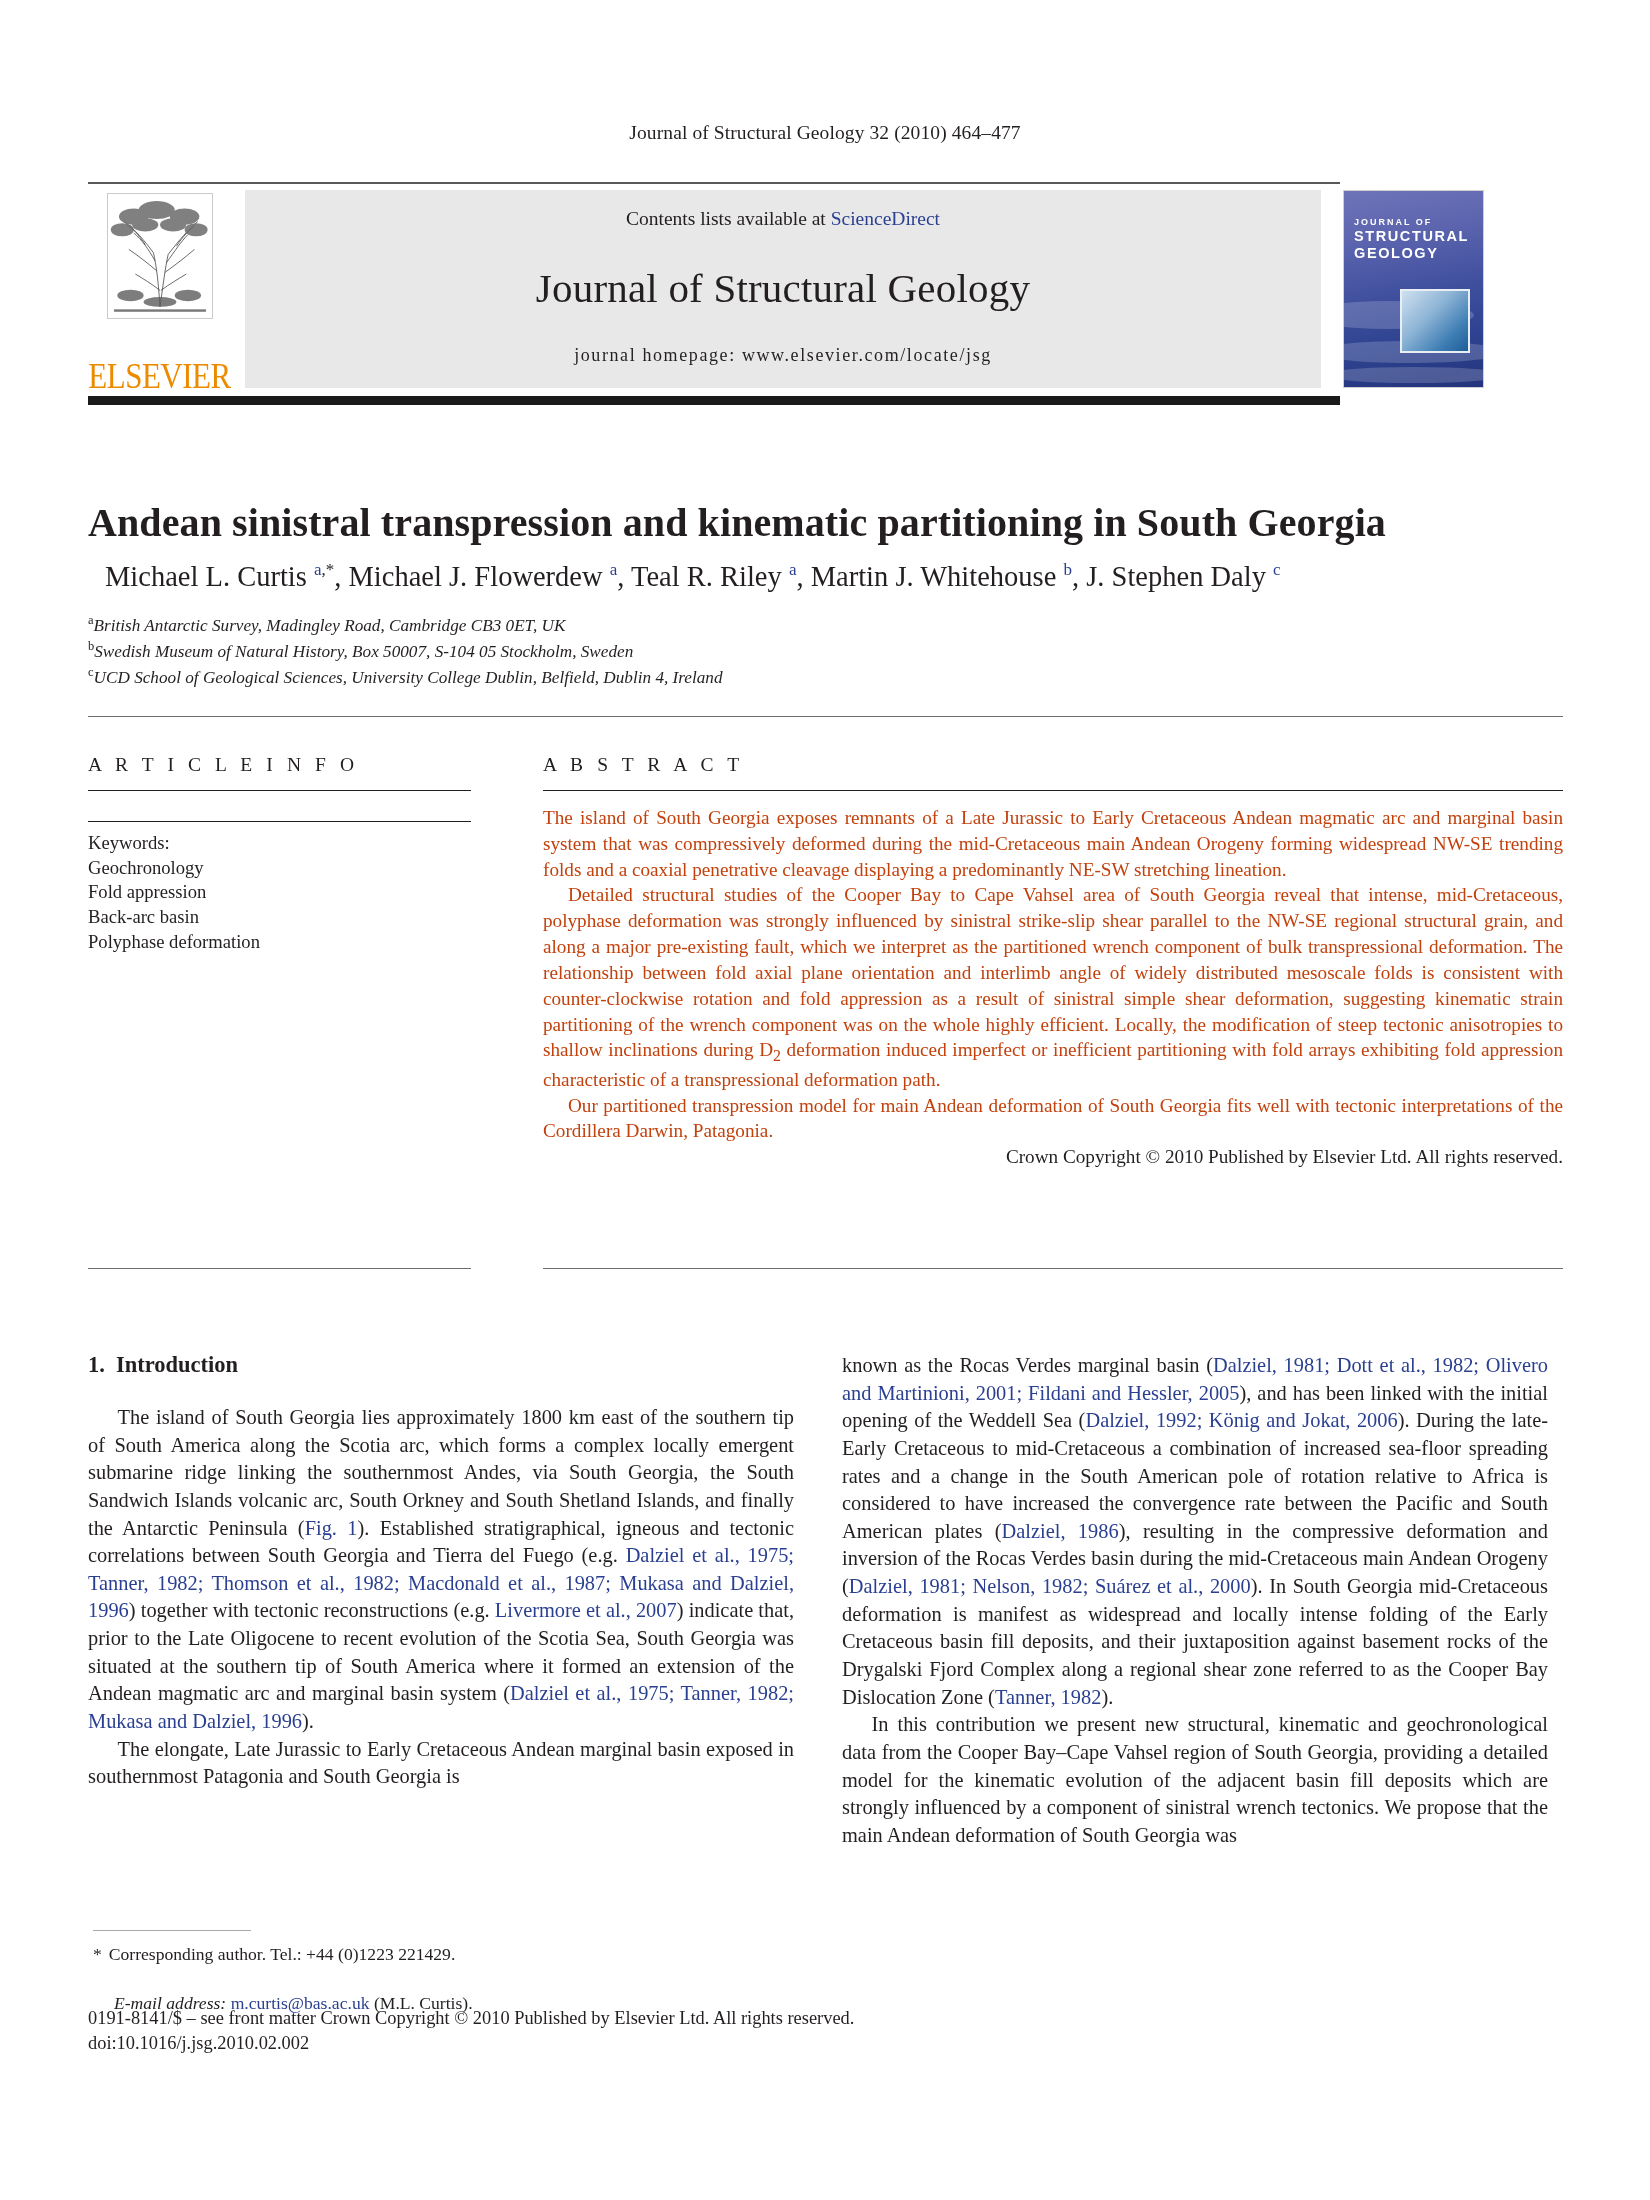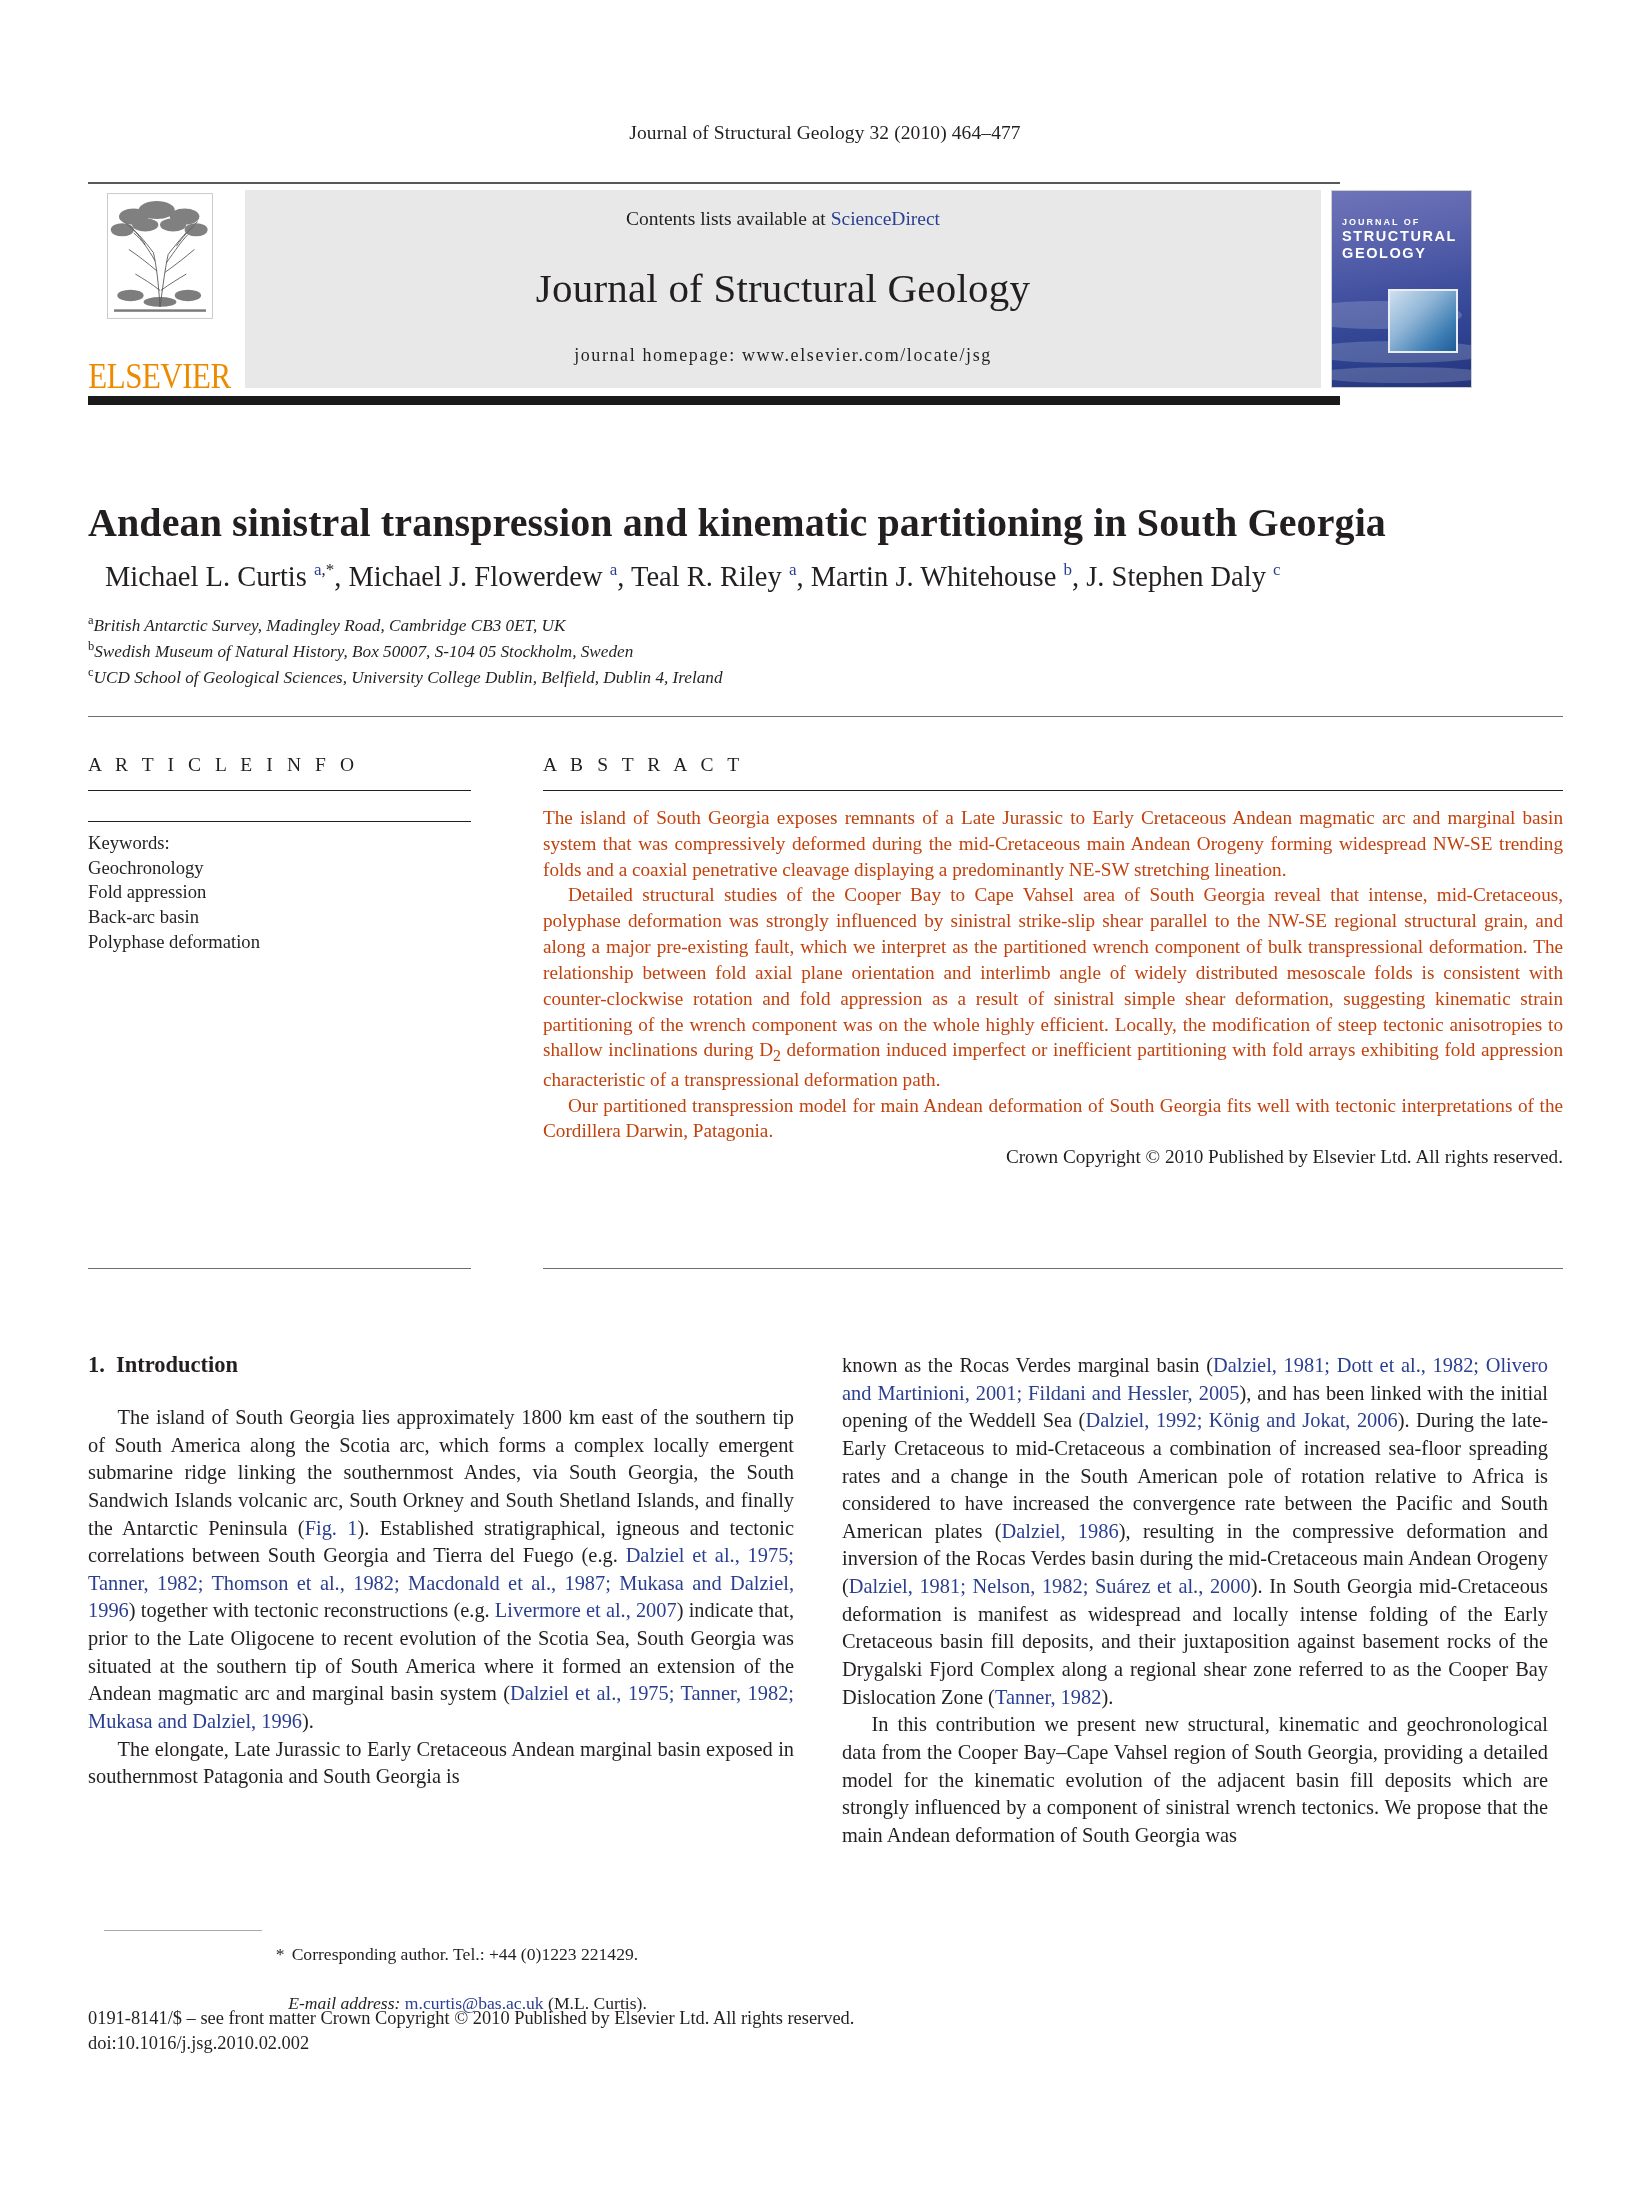--- a/index.html
+++ b/index.html
@@ -76,21 +76,21 @@
   }
   .banner-center {
     flex: 1 1 auto;
     background: #e8e8e8;
     display: flex;
     flex-direction: column;
     align-items: center;
     justify-content: space-between;
     padding: 18px 0 22px 0;
     margin-left: 14px;
-    margin-right: 10px;
+    margin-right: 22px;
     max-width: 1076px;
   }
   .contents-line {
     font-size: 19.5px;
     color: #231f20;
   }
   .contents-line .sd {
     color: #2a3f91;
   }
   .journal-name {
@@ -283,24 +283,23 @@
     text-align: justify;
     color: #231f20;
   }
   .body-text p { margin: 0; text-indent: 1.45em; }
   .body-text p.cont { text-indent: 0; }
   .ref { color: #2a3f91; }
 
   
   .footnote {
     position: absolute;
-    left: 104px;
+    left: 93px;
     top: 1930px;
     width: 706px;
-    text-align: center;
   }
   .footnote-rule {
     width: 158px;
     height: 1px;
     background: #a7a9ac;
     margin-bottom: 11px;
   }
   .footnote-text {
     font-size: 17.6px;
     line-height: 1.38;

